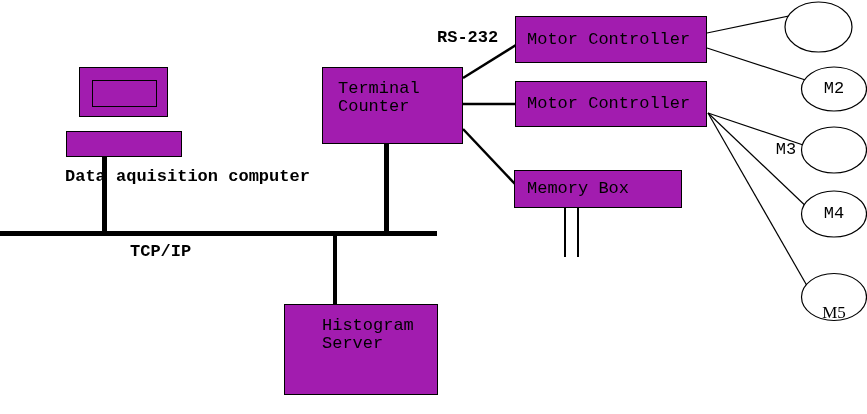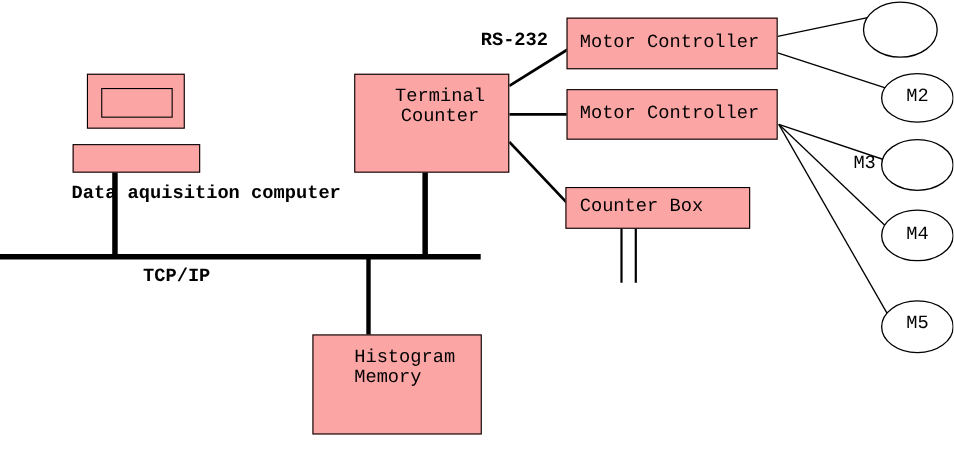--- a/index.html
+++ b/index.html
@@ -22,21 +22,21 @@
     position: absolute;
     left: 0;
     top: 0;
     width: 867px;
     height: 414px;
   }
   .box {
     position: absolute;
     box-sizing: border-box;
     border: 1px solid #000000;
-    background: #fca5a5;
+    background: #a21caf;
   }
   .vcenter {
     display: flex;
     align-items: center;
   }
   .label {
     position: absolute;
     white-space: nowrap;
     font-weight: bold;
   }
@@ -82,39 +82,39 @@
   <div class="box" style="left:79px; top:67px; width:89px; height:50px;">
     <div class="box" style="left:12px; top:12px; width:65px; height:27px;"></div>
   </div>
   <div class="box" style="left:66px; top:131px; width:116px; height:26px;"></div>
   <div class="label" style="left:65px; top:168px;">Data aquisition computer</div>
 
   <div class="label" style="left:130px; top:243px;">TCP/IP</div>
 
   <div class="label" style="left:437px; top:29px;">RS-232</div>
 
-  <div class="box" style="left:322px; top:67px; width:141px; height:90px; padding:12px 0 0 15px;text-align:center;">
+  <div class="box" style="left:322px; top:67px; width:141px; height:77px; padding:12px 0 0 15px;">
     <div>Terminal</div>
     <div>Counter</div>
   </div>
 
   <div class="box vcenter" style="left:515px; top:16px; width:192px; height:47px; padding-left:11px;">
     <span>Motor Controller</span>
   </div>
   <div class="box vcenter" style="left:515px; top:81px; width:192px; height:46px; padding-left:11px;">
     <span>Motor Controller</span>
   </div>
 
   <div class="box vcenter" style="left:514px; top:170px; width:168px; height:38px; padding-left:12px;">
-    <span>Counter Box</span>
+    <span>Memory Box</span>
   </div>
 
   <div class="box" style="left:284px; top:304px; width:154px; height:91px; padding:12px 0 0 37px;">
     <div>Histogram</div>
-    <div>Memory</div>
+    <div>Server</div>
   </div>
 
   <div class="motor-label" style="left:801px; top:67px; width:66px; height:44px;">M2</div>
   <div class="motor-label" style="left:753px; top:127px; width:66px; height:46px;">M3</div>
   <div class="motor-label" style="left:801px; top:191px; width:66px; height:46px;">M4</div>
-  <div class="motor-label" style="left:801px; top:271px; width:66px; height:47px;">M5</div>
+  <div class="motor-label" style="left:801px; top:289px; width:66px; height:47px;font-family:Liberation Serif, serif;">M5</div>
 
 </div>
 
 </body></html>

